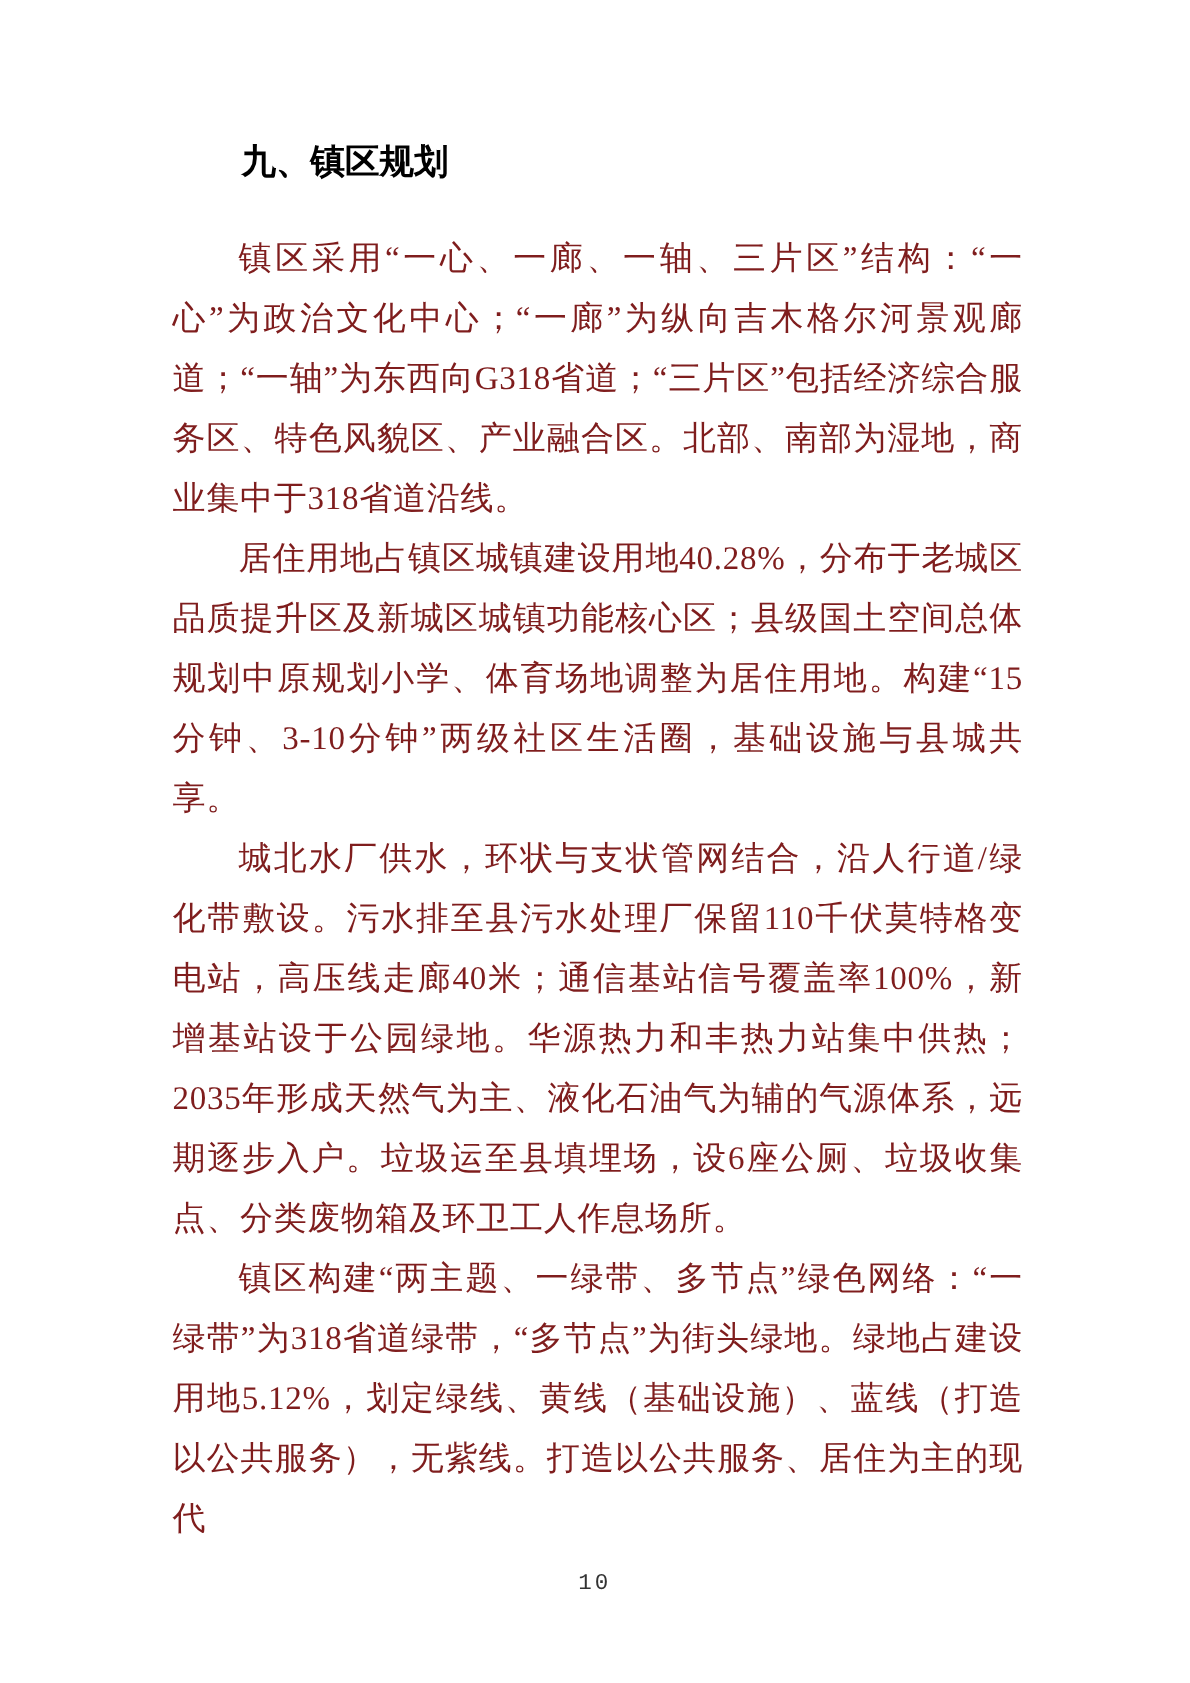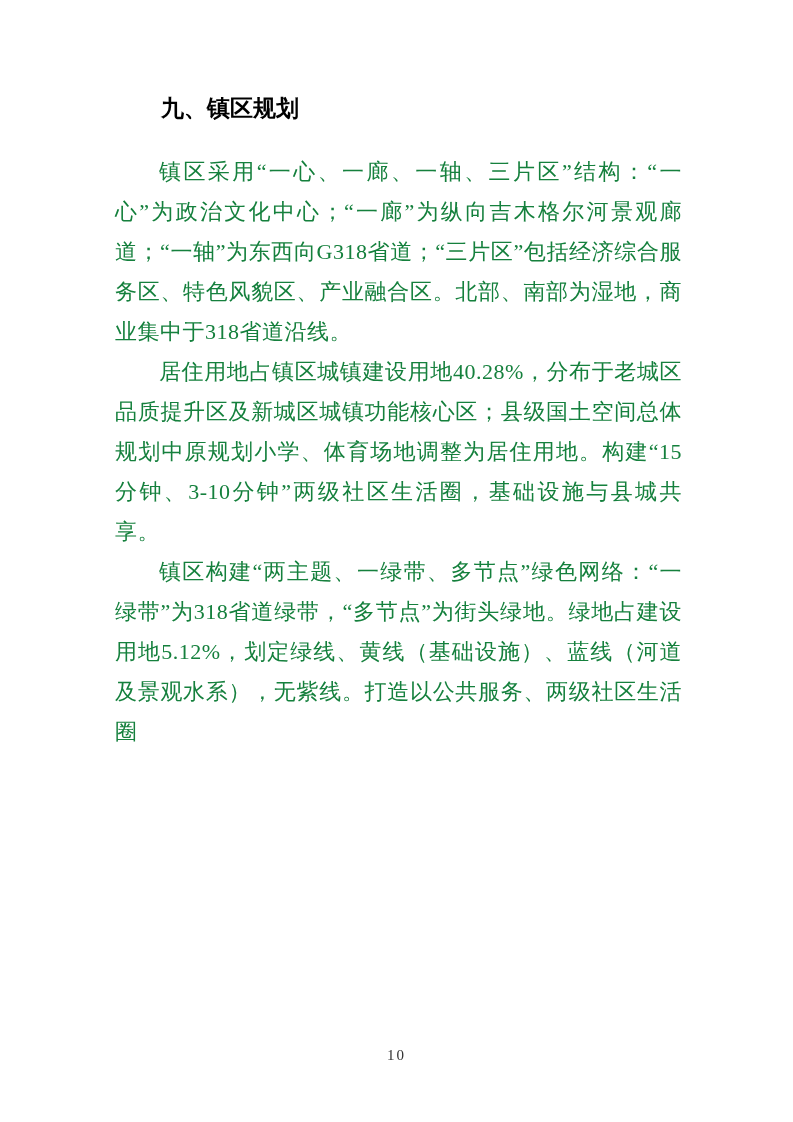--- a/index.html
+++ b/index.html
@@ -35,50 +35,51 @@
     margin-bottom: 24px;
   }
 
   .doc-paragraph {
     font-size: 22px;
     line-height: 40px;
     text-indent: 2em;
     text-align: justify;
     text-justify: inter-character;
     letter-spacing: 0.5px;
-    color: #15803d;
+    color: #7f1d1d;
   }
 
   .page-footer {
     position: absolute;
     left: 0;
     top: 1046px;
     width: 100%;
     text-align: center;
   }
 
   .page-number {
-    font-family: Liberation Serif, serif;
+    font-family: Liberation Mono, monospace;
     font-size: 15px;
     letter-spacing: 2px;
     color: #333333;
   }
 </style>
 </head>
 <body>
 
 <div class="page">
   <div class="content">
     <div class="doc-heading">九、镇区规划</div>
 
     <p class="doc-paragraph">镇区采用“一心、一廊、一轴、三片区”结构：“一心”为政治文化中心；“一廊”为纵向吉木格尔河景观廊道；“一轴”为东西向G318省道；“三片区”包括经济综合服务区、特色风貌区、产业融合区。北部、南部为湿地，商业集中于318省道沿线。</p>
 
     <p class="doc-paragraph">居住用地占镇区城镇建设用地40.28%，分布于老城区品质提升区及新城区城镇功能核心区；县级国土空间总体规划中原规划小学、体育场地调整为居住用地。构建“15分钟、3-10分钟”两级社区生活圈，基础设施与县城共享。</p>
 
 
+    <p class="doc-paragraph">城北水厂供水，环状与支状管网结合，沿人行道/绿化带敷设。污水排至县污水处理厂保留110千伏莫特格变电站，高压线走廊40米；通信基站信号覆盖率100%，新增基站设于公园绿地。华源热力和丰热力站集中供热；2035年形成天然气为主、液化石油气为辅的气源体系，远期逐步入户。垃圾运至县填埋场，设6座公厕、垃圾收集点、分类废物箱及环卫工人作息场所。</p>
 
-    <p class="doc-paragraph">镇区构建“两主题、一绿带、多节点”绿色网络：“一绿带”为318省道绿带，“多节点”为街头绿地。绿地占建设用地5.12%，划定绿线、黄线（基础设施）、蓝线（河道及景观水系），无紫线。打造以公共服务、两级社区生活圈</p>
+    <p class="doc-paragraph">镇区构建“两主题、一绿带、多节点”绿色网络：“一绿带”为318省道绿带，“多节点”为街头绿地。绿地占建设用地5.12%，划定绿线、黄线（基础设施）、蓝线（打造以公共服务），无紫线。打造以公共服务、居住为主的现代</p>
   </div>
 
   <div class="page-footer">
     <span class="page-number">10</span>
   </div>
 </div>
 
 </body></html>

